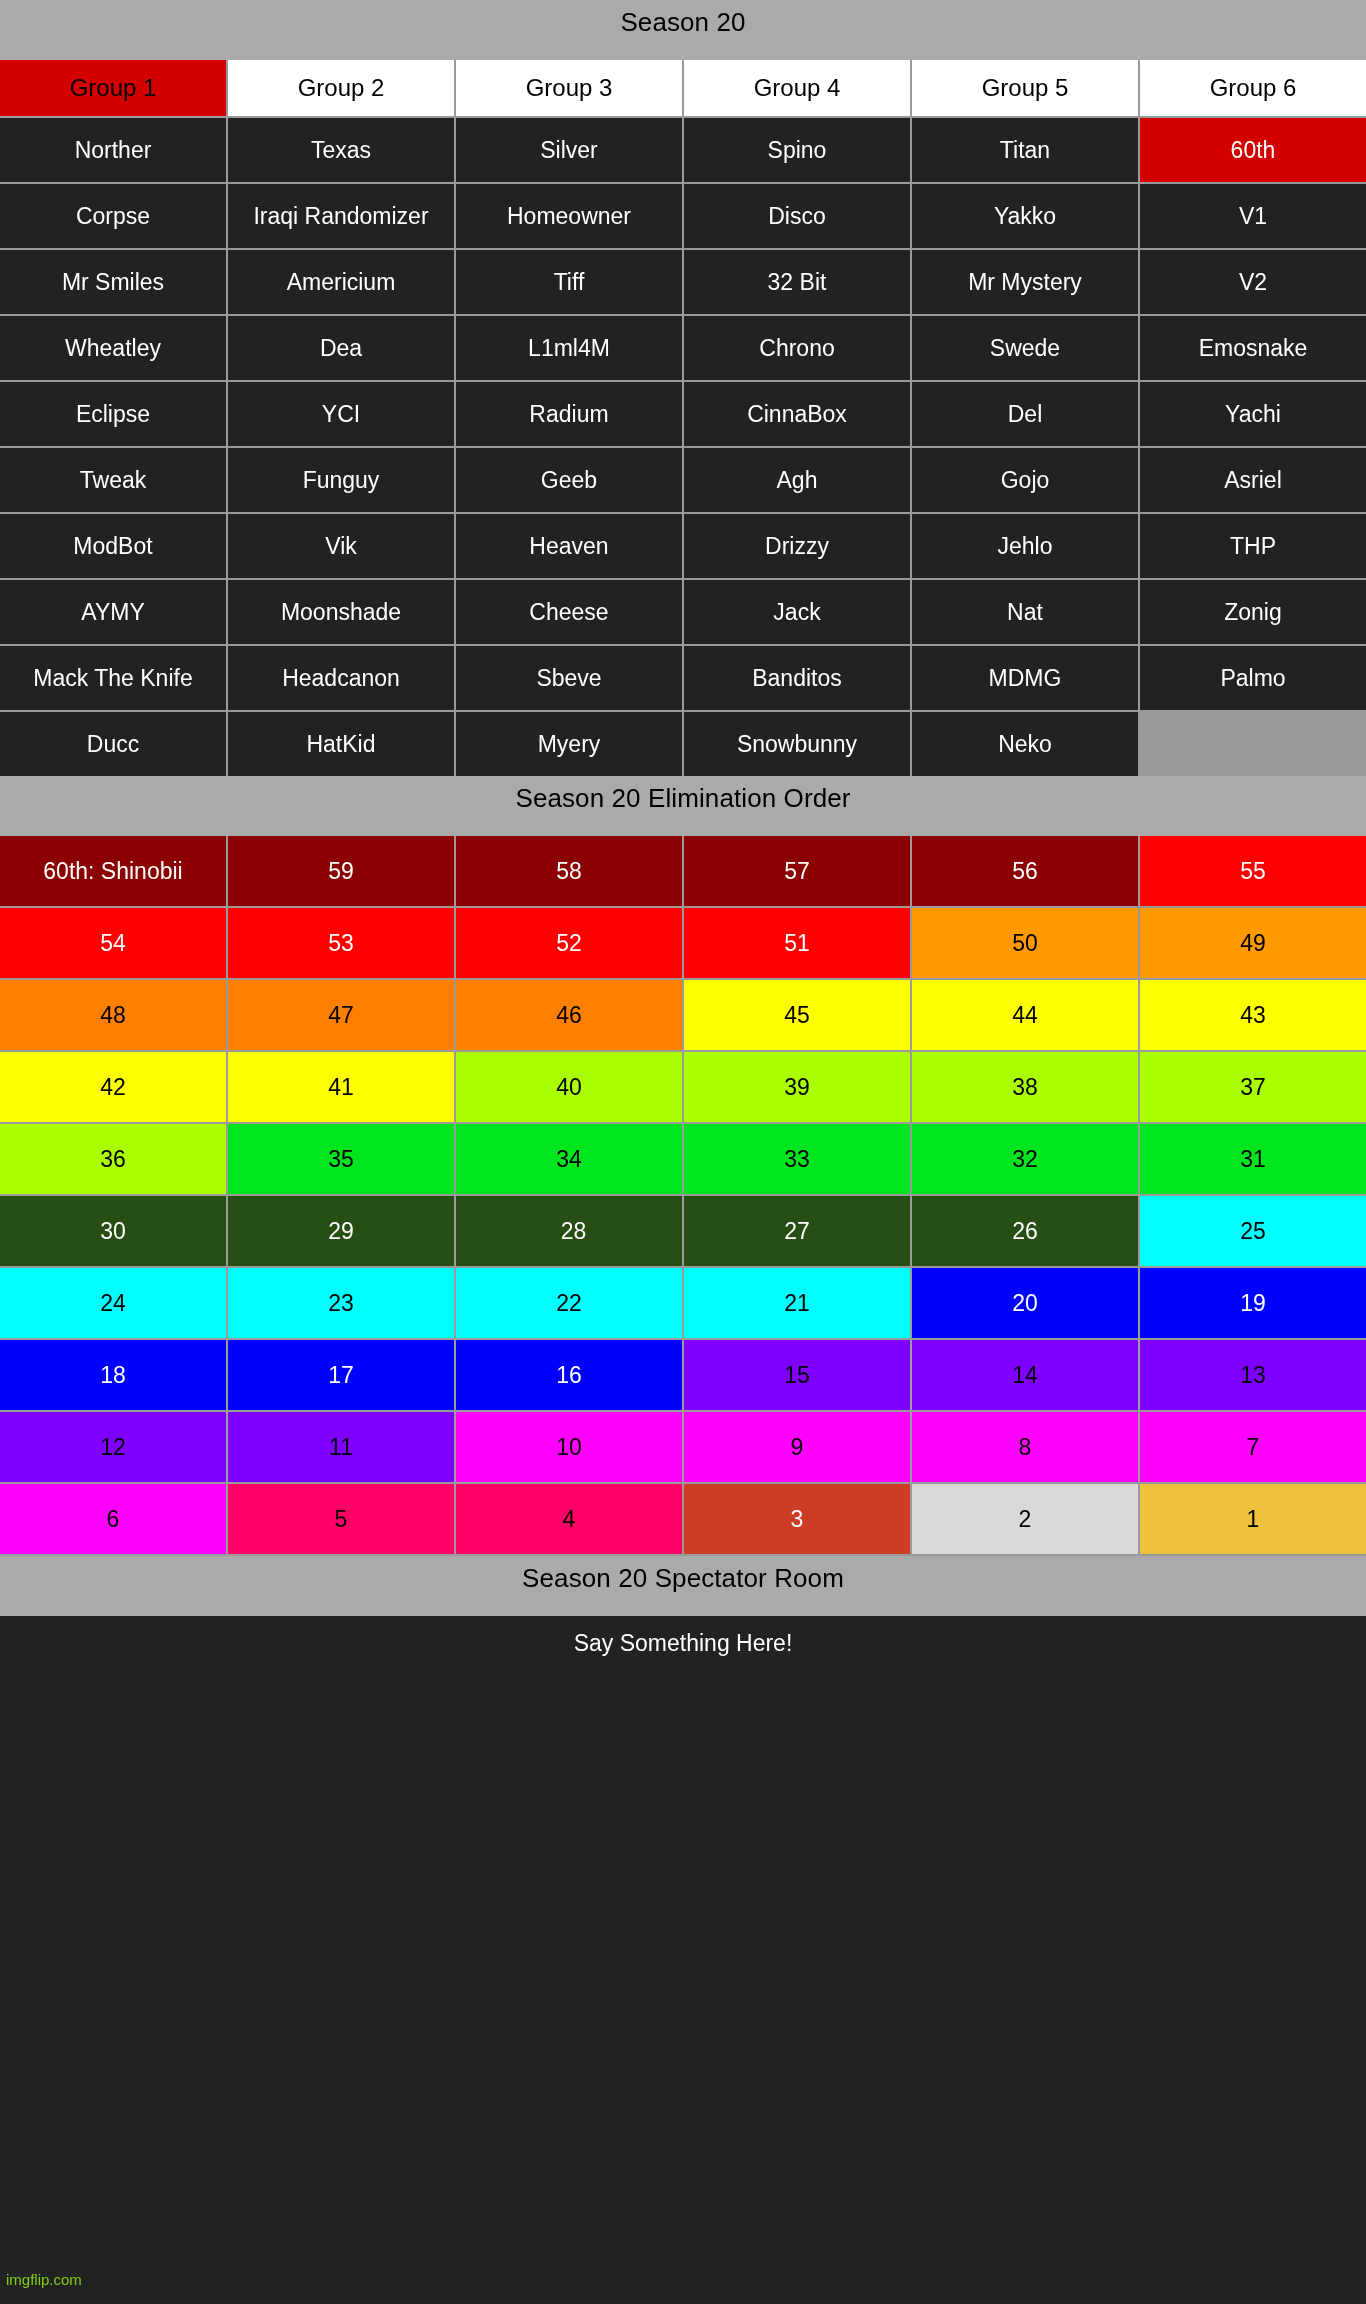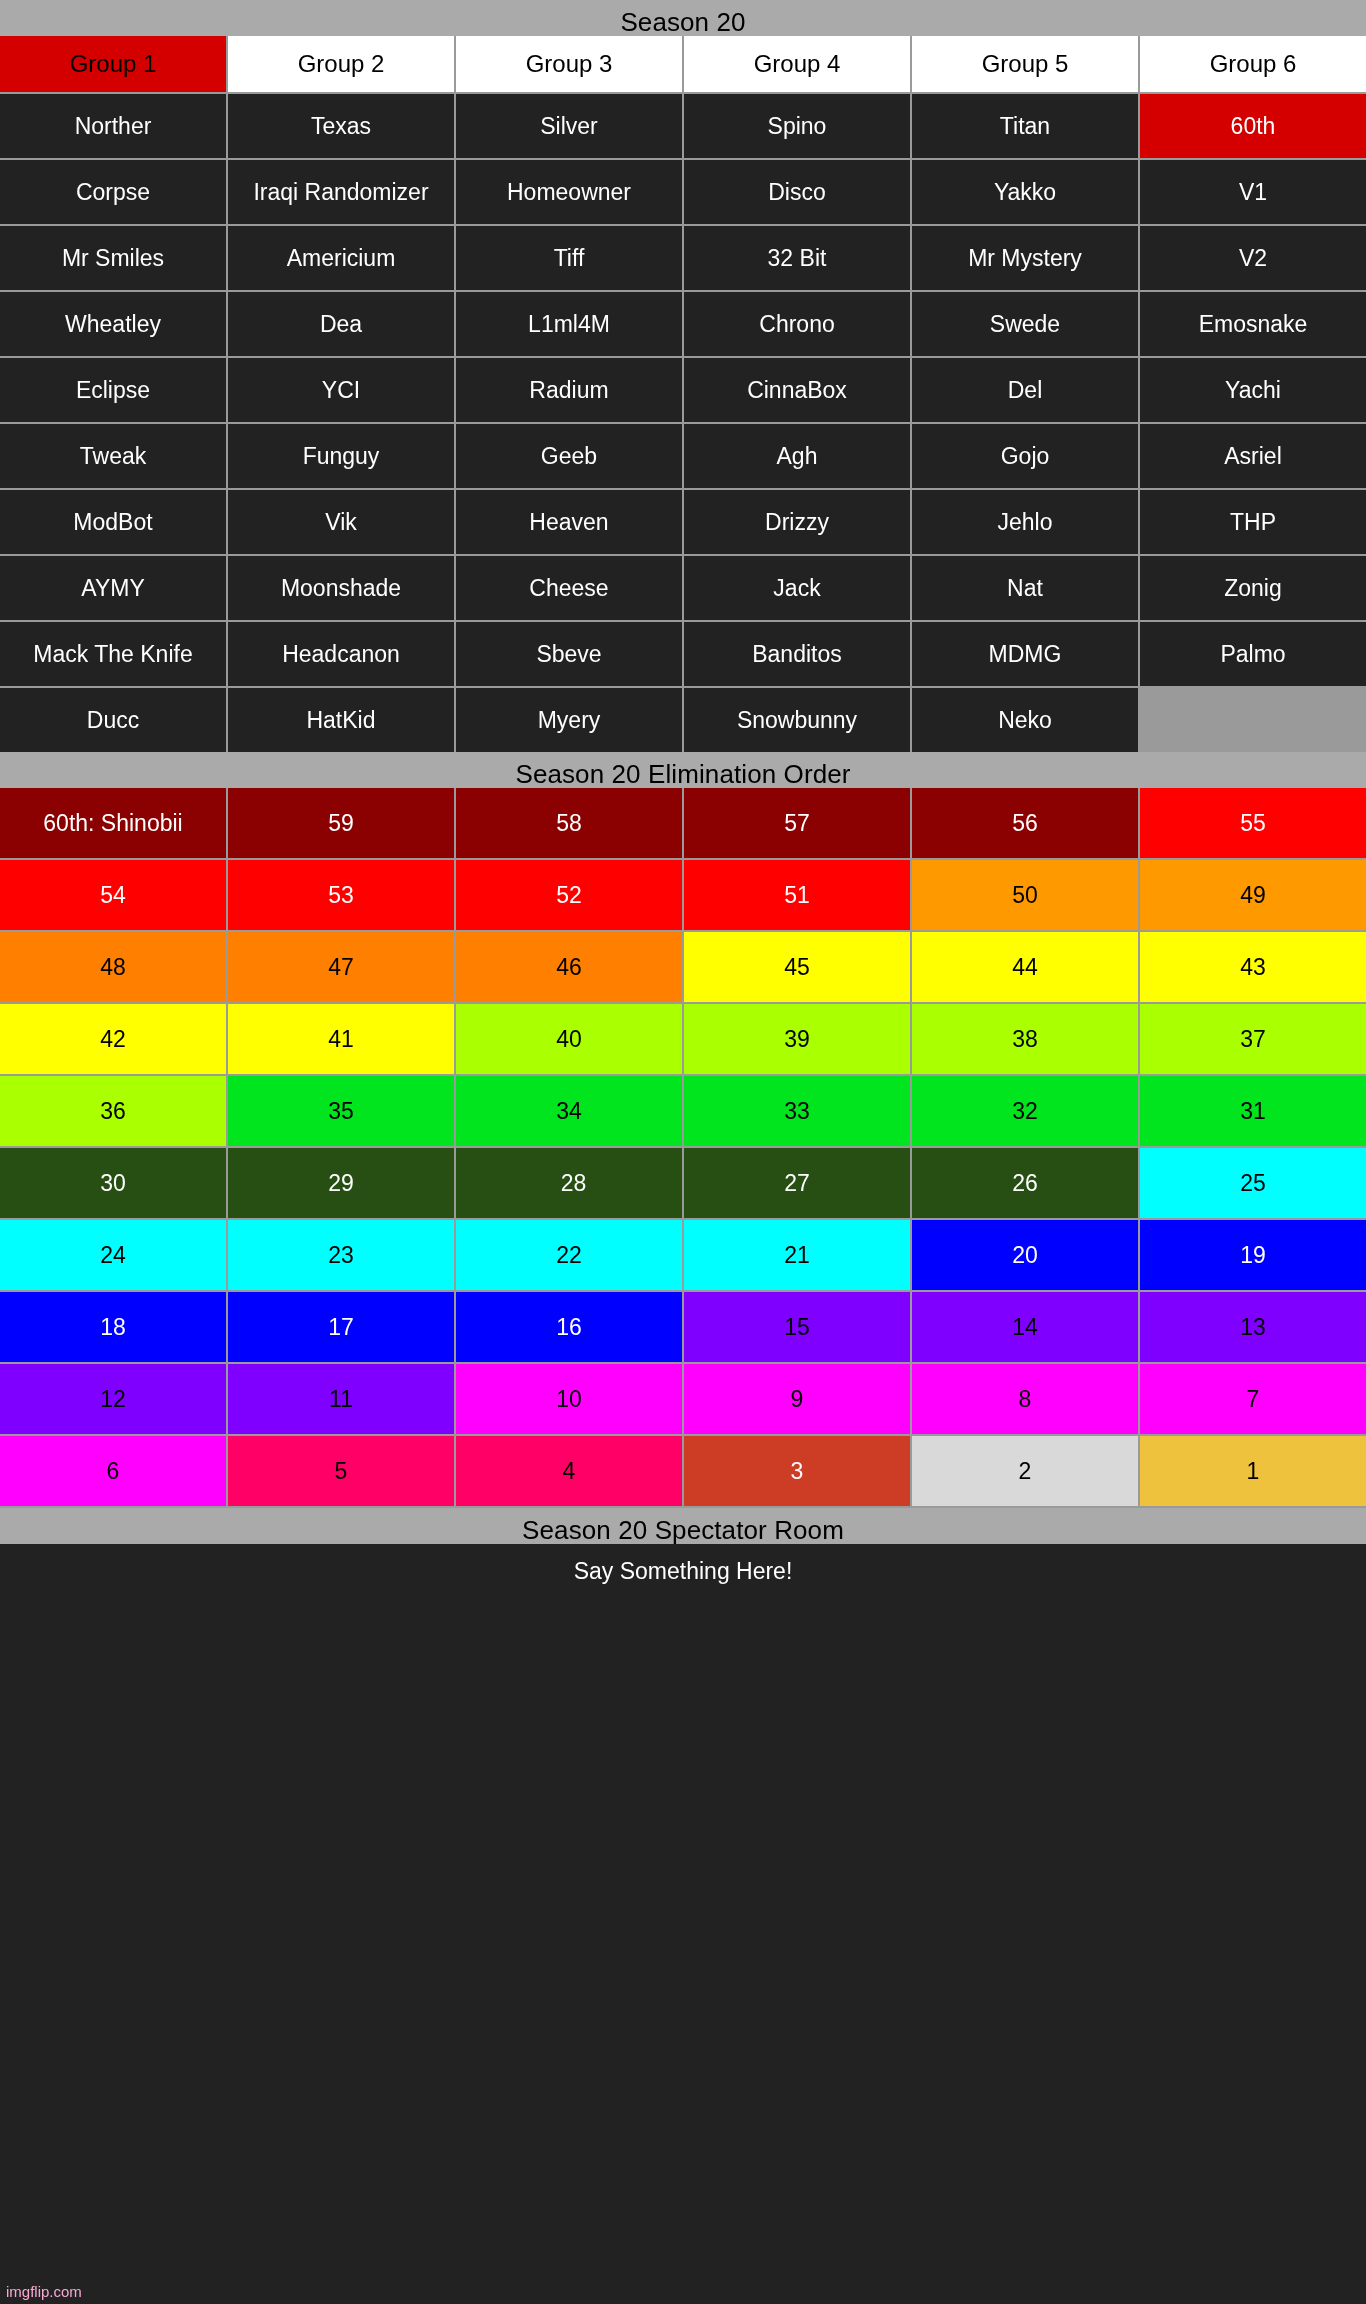--- a/index.html
+++ b/index.html
@@ -23,21 +23,21 @@
     flex-direction: column;
   }
 
   
   .section-bar {
     background: #aaaaaa;
     color: #000000;
     text-align: center;
     font-size: 26px;
     line-height: 44px;
-    height: 36px;
+    height: 60px;
     width: 100%;
     box-sizing: border-box;
     flex: 0 0 auto;
     letter-spacing: 0.1px;
   }
 
   
   .grid {
     display: grid;
     grid-template-columns: repeat(6, 1fr);
@@ -98,22 +98,22 @@
   }
   .spectator-msg {
     color: #ffffff;
     font-size: 23px;
     text-align: center;
     padding-top: 14px;
   }
   .watermark {
     position: absolute;
     left: 6px;
-    bottom: 4px;
-    color: #f9a8d4;
+    bottom: 16px;
+    color: #84cc16;
     font-size: 15px;
     font-family: "Liberation Sans", sans-serif;
   }
 </style>
 </head>
 <body>
 
 <div class="page">
 
   <div class="section-bar">Season 20</div>

